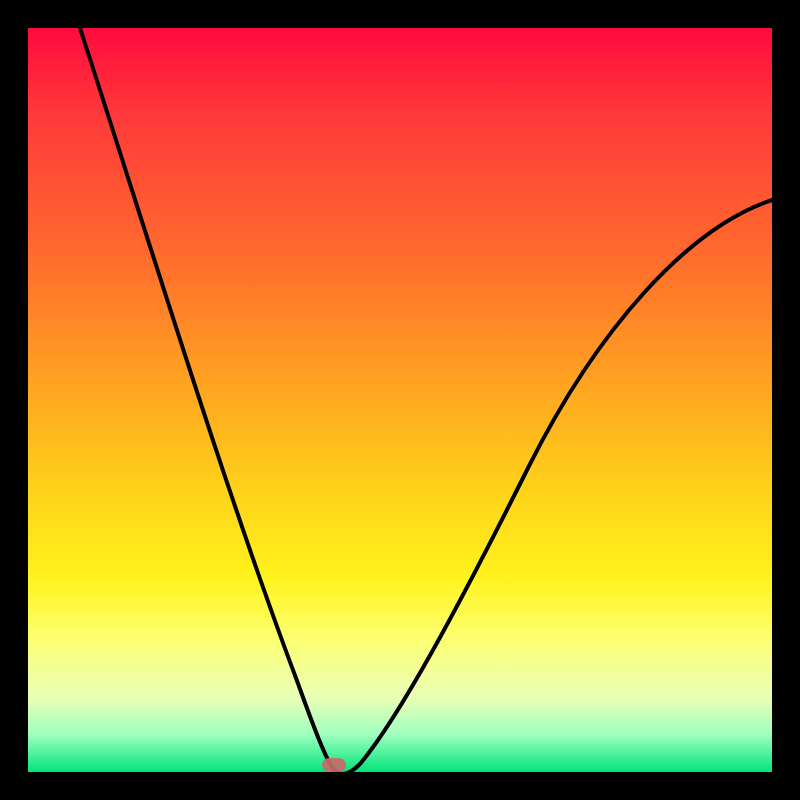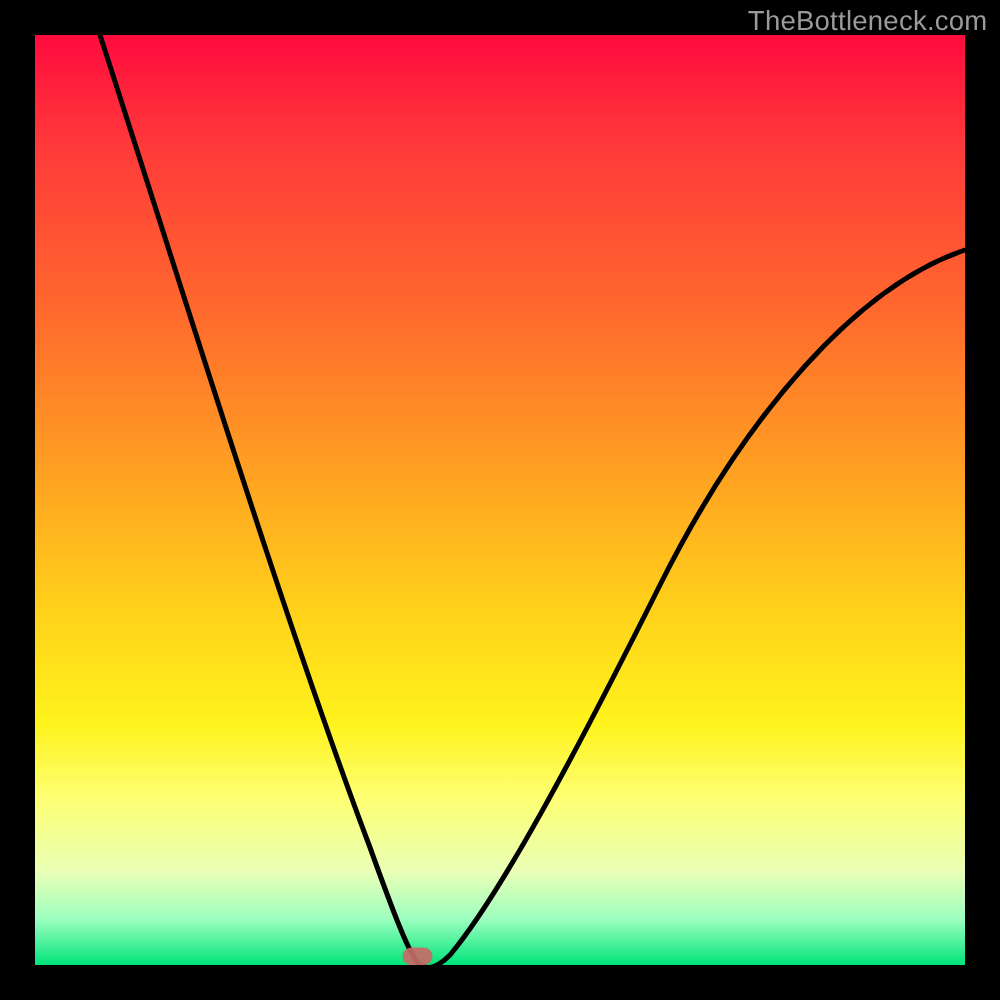--- a/index.html
+++ b/index.html
@@ -75,15 +75,14 @@
     <path d="M 52 0
          C 120 210, 200 470, 268 650
          C 286 700, 298 732, 306 742
          C 312 748, 320 748, 332 736
          C 372 688, 430 580, 500 440
          C 570 300, 660 200, 744 172" fill="none" stroke="#000" stroke-width="4" stroke-linecap="round"></path>
   </svg>
 
   <div class="marker" style="left: 322px; top: 758px;"></div>
 
-  <div class="watermark">TheBottleneck.com</div>
 
 </div>
 
 </body></html>

